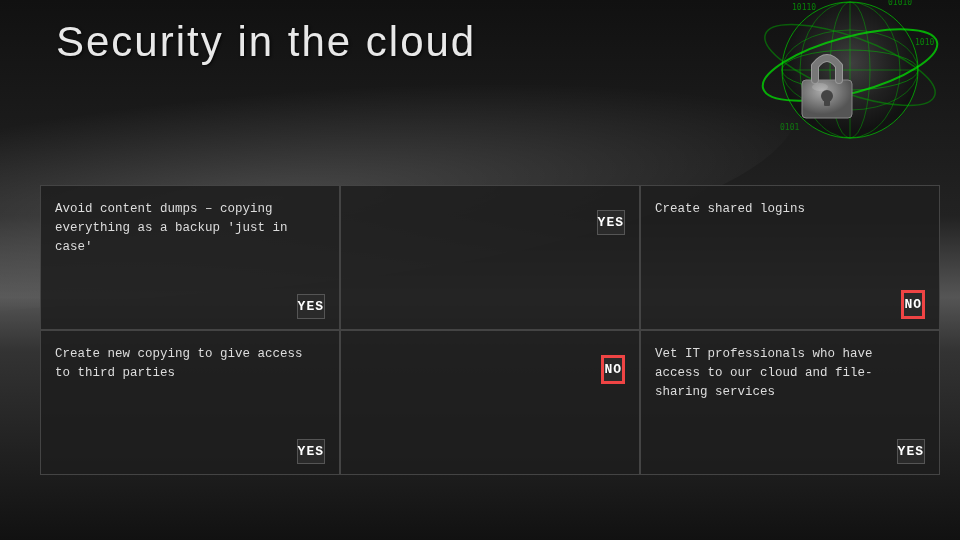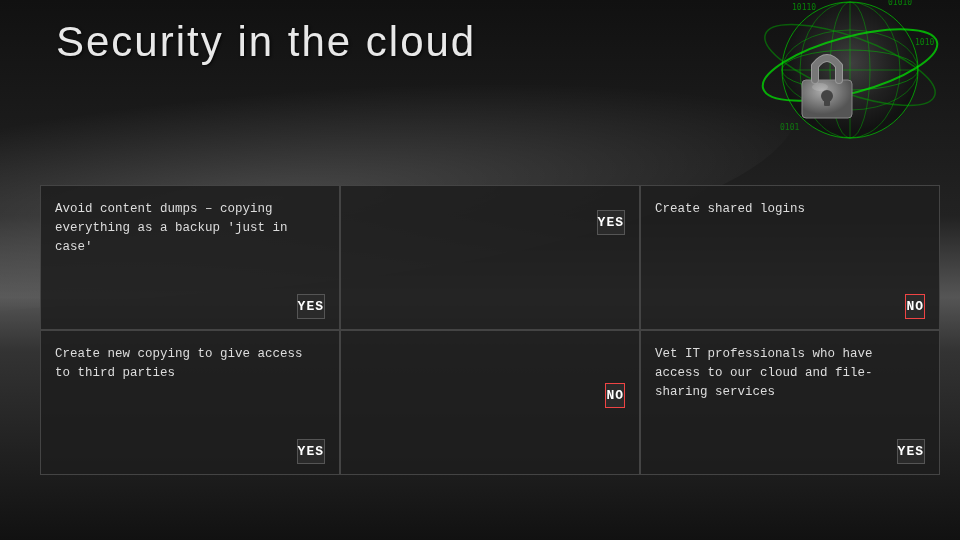--- a/index.html
+++ b/index.html
@@ -122,22 +122,21 @@
 
     .badge-yes {
       background: #2a2a2a;
       color: #fff;
       border: 1px solid #555;
     }
 
     .badge-no {
       background: #2a2a2a;
       color: #fff;
-      border: 1px solid #ef4444;
-      margin-top: 28px;
+      border: 3px solid #ef4444;
     }
   </style>
 </head>
 <body>
 
 <div class="bg-main"></div>
 <div class="bg-curve"></div>
 
 <div class="globe-area">
   <svg class="globe-svg" width="240" height="190" viewBox="0 0 240 190">

